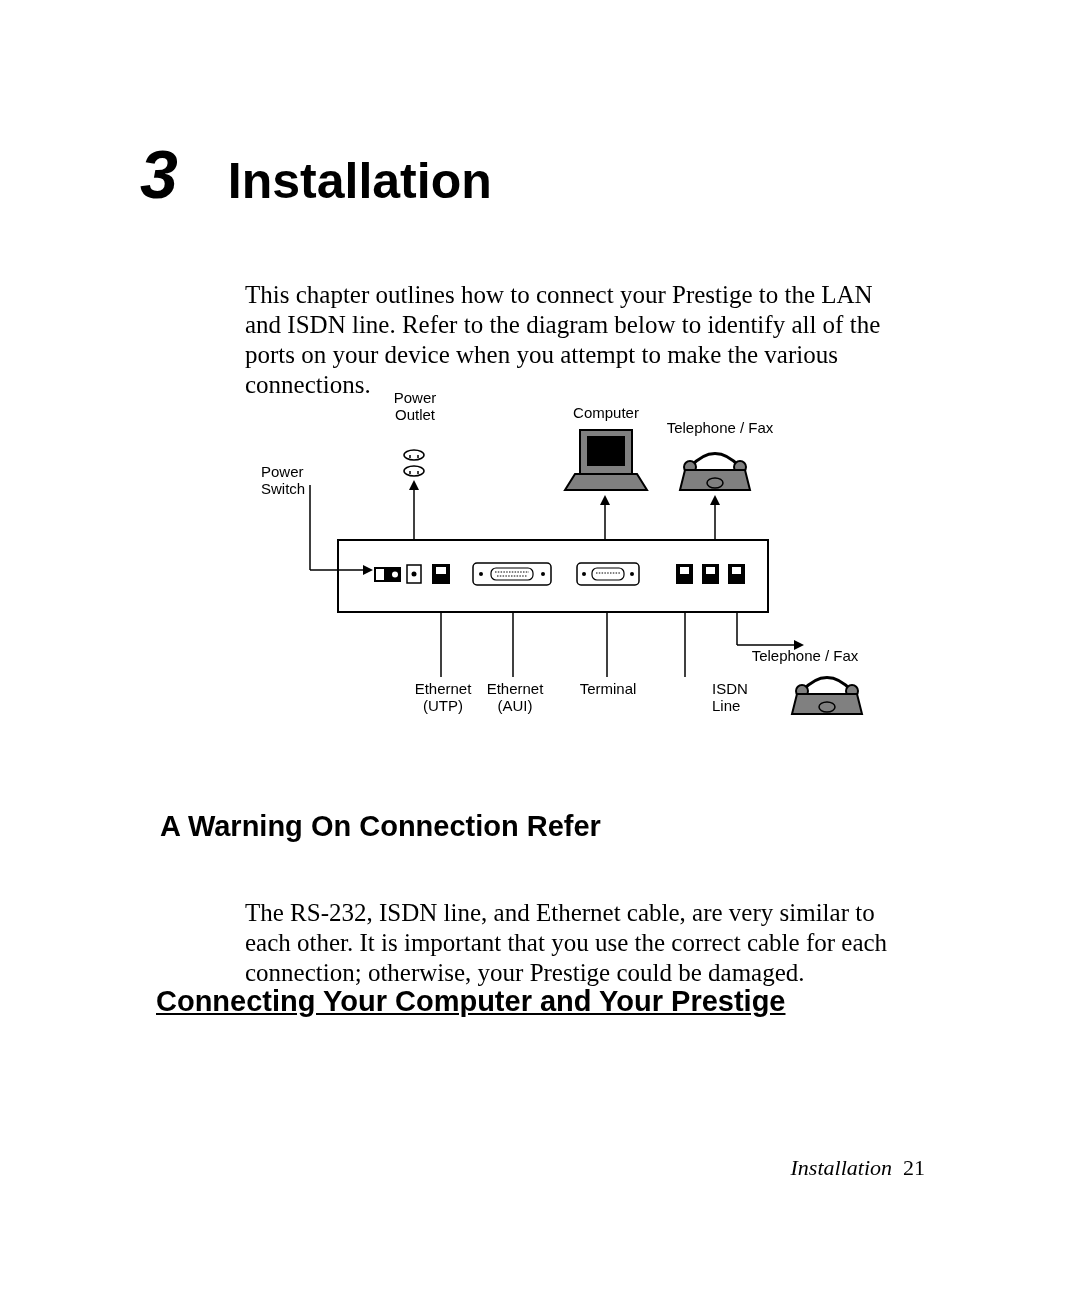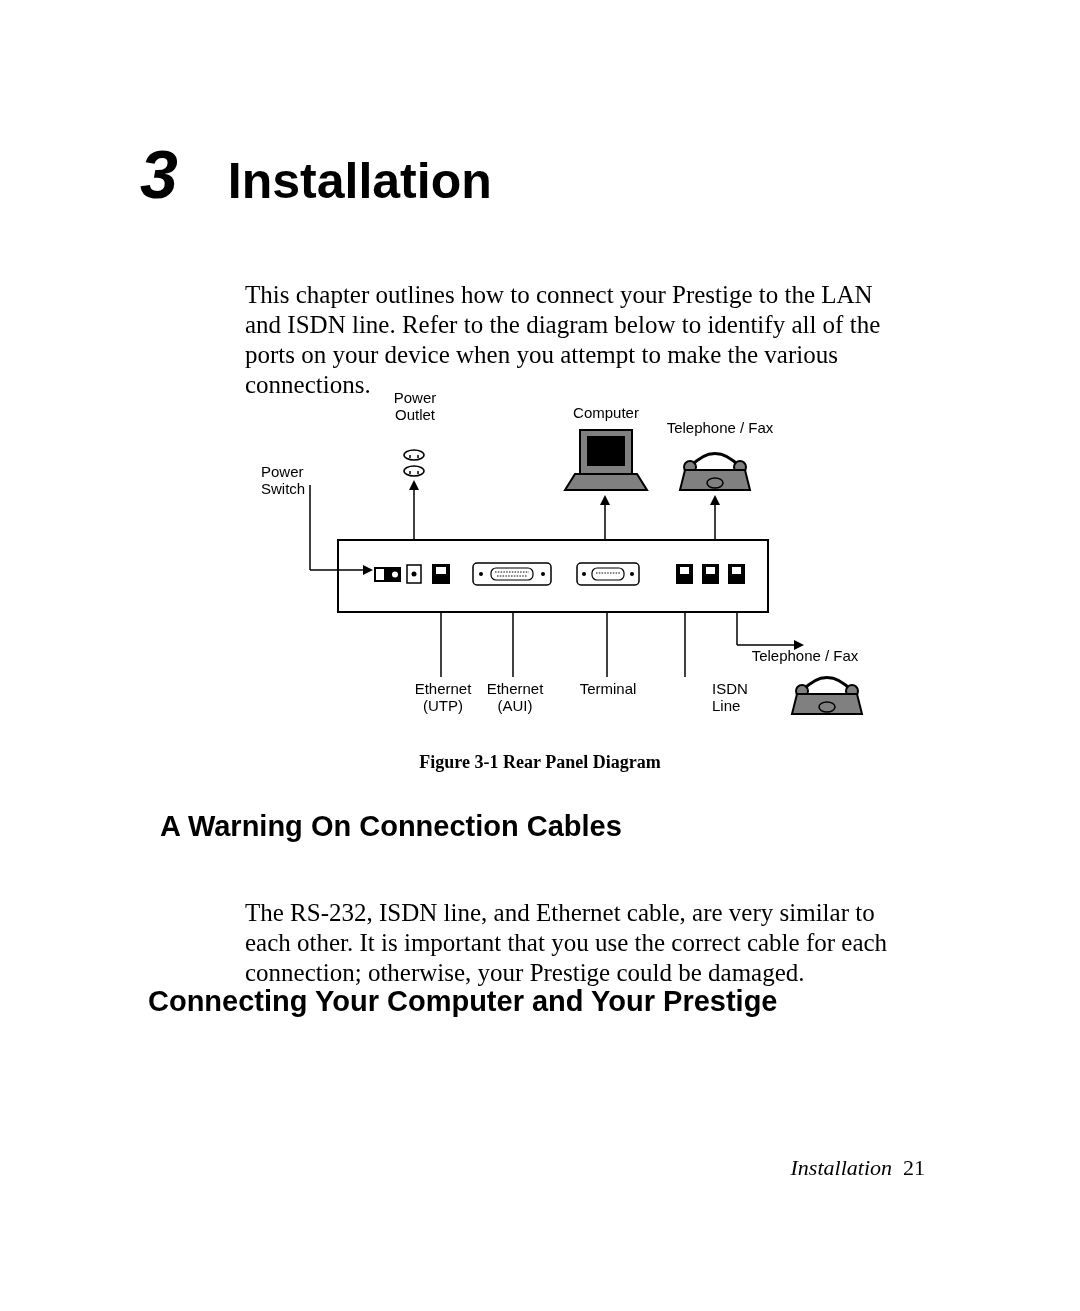--- a/index.html
+++ b/index.html
@@ -70,21 +70,21 @@
     font-weight: bold;
     font-size: 18px;
   }
   .h2 {
     position: absolute;
     font-family: Arial, Helvetica, sans-serif;
     font-weight: bold;
     font-size: 29px;
   }
   .h2a { left: 160px; top: 810px; }
-  .h2b { left: 148px; top: 985px; }
+  .h2b { left: 156px; top: 985px; text-decoration: underline; }
   .body-a {
     position: absolute;
     left: 245px;
     top: 850px;
     width: 650px;
     font-size: 25px;
     line-height: 1.2;
     margin-top: 48px;
   }
   .body-b {
@@ -242,23 +242,22 @@
     <div class="dlabel" style="left:6px; top:79px; width:46px; text-align:left;">Power<br>Switch</div>
     <div class="dlabel" style="left:315px; top:20px; width:72px;">Computer</div>
     <div class="dlabel" style="left:405px; top:35px; width:120px;">Telephone / Fax</div>
     <div class="dlabel" style="left:490px; top:263px; width:120px;">Telephone / Fax</div>
     <div class="dlabel" style="left:158px; top:296px; width:60px;">Ethernet<br>(UTP)</div>
     <div class="dlabel" style="left:230px; top:296px; width:60px;">Ethernet<br>(AUI)</div>
     <div class="dlabel" style="left:322px; top:296px; width:62px;">Terminal</div>
     <div class="dlabel" style="left:413px; top:296px; width:40px; text-align:left;margin-left:44px;">ISDN<br>Line</div>
   </div>
 
-  <div class="caption">Figure 3-1 Rear Panel Diagram</div>
-
-  <div class="h2 h2a">A Warning On Connection Cables</div>
+
+  <div class="h2 h2a">A Warning On Connection Refer</div>
   <div class="body-a">The RS-232, ISDN line, and Ethernet cable, are very similar to each other. It is important that you use the correct cable for each connection; otherwise, your Prestige could be damaged.</div>
 
   <div class="h2 h2b">Connecting Your Computer and Your Prestige</div>
 
   <div class="footer">
     <span>Installation</span>&nbsp;&nbsp;<span style="font-style:normal">21</span>
   </div>
 </div>
 
 </body></html>

